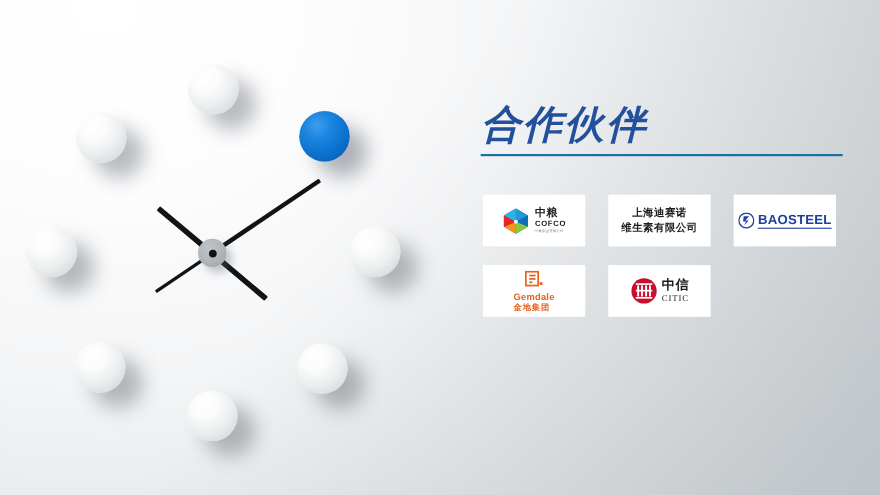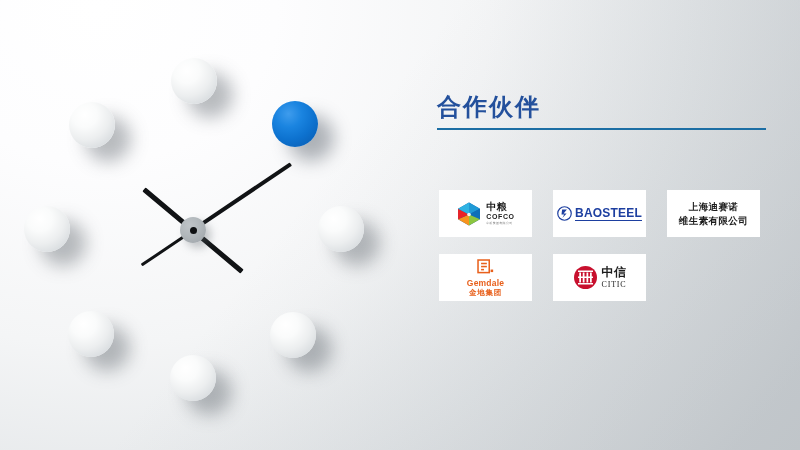--- a/index.html
+++ b/index.html
@@ -77,38 +77,39 @@
   }
 
   
   #panel {
     position: absolute;
     left: 437px;
     top: 95px;
     width: 330px;
   }
   #panel-title {
-    font-size: 24px;
+    font-size: 36px;
     font-weight: bold;
     letter-spacing: 2px;
     color: #23509c;
     line-height: 1;
     white-space: nowrap;
+    font-style: italic;
   }
   #panel-rule {
     margin-top: 9px;
     width: 329px;
     height: 2px;
     background: #1c6ea4;
   }
 
   #logo-grid {
     position: absolute;
     left: 439px;
-    top: 190px;
+    top: 177px;
     width: 324px;
     display: grid;
     grid-template-columns: repeat(3, 93px);
     grid-template-rows: repeat(2, 47px);
     column-gap: 21px;
     row-gap: 17px;
   }
   .logo-card {
     background: #ffffff;
     display: flex;
@@ -173,21 +174,20 @@
     font-size: 9.5px;
     font-weight: bold;
     color: #1b1b1b;
     line-height: 1.45;
     text-align: center;
     letter-spacing: 0.4px;
   }
 
   
   .gemdale {
-    text-align: center;
     line-height: 1;
   }
   .gem-mark { width: 17px; height: 17px; display: block; margin: 0 auto; }
   .gem-en {
     font-size: 8.5px;
     font-weight: bold;
     color: #e8601c;
     margin-top: 3px;
     letter-spacing: 0.2px;
   }
@@ -269,33 +269,33 @@
         </svg>
         <div class="cofco-txt">
           <div class="cofco-cn">中粮</div>
           <div class="cofco-en">COFCO</div>
           <div class="cofco-sub">中粮集团有限公司</div>
         </div>
       </div>
     </div>
 
     <div class="logo-card">
+      <div class="disino">
+        <div>上海迪赛诺</div>
+        <div>维生素有限公司</div>
+      </div>
+    </div>
+
+    <div class="logo-card">
       <div class="baosteel">
         <svg class="bs-mark" viewBox="0 0 100 100">
           <circle cx="50" cy="50" r="45" fill="none" stroke="#1d3fa0" stroke-width="8"></circle>
           <path d="M34 24 L66 24 L44 50 L64 50 L36 80 L48 56 L30 56 Z" fill="#1d3fa0"></path>
         </svg>
         <div class="bs-txt">BAOSTEEL</div>
-      </div>
-    </div>
-
-    <div class="logo-card">
-      <div class="disino">
-        <div>上海迪赛诺</div>
-        <div>维生素有限公司</div>
       </div>
     </div>
 
     <div class="logo-card">
       <div class="gemdale">
         <svg class="gem-mark" viewBox="0 0 100 100">
           <rect x="6" y="6" width="66" height="74" fill="none" stroke="#e8601c" stroke-width="9"></rect>
           <rect x="24" y="22" width="34" height="9" fill="#e8601c"></rect>
           <rect x="24" y="40" width="34" height="9" fill="#e8601c"></rect>
           <rect x="24" y="58" width="17" height="9" fill="#e8601c"></rect>

